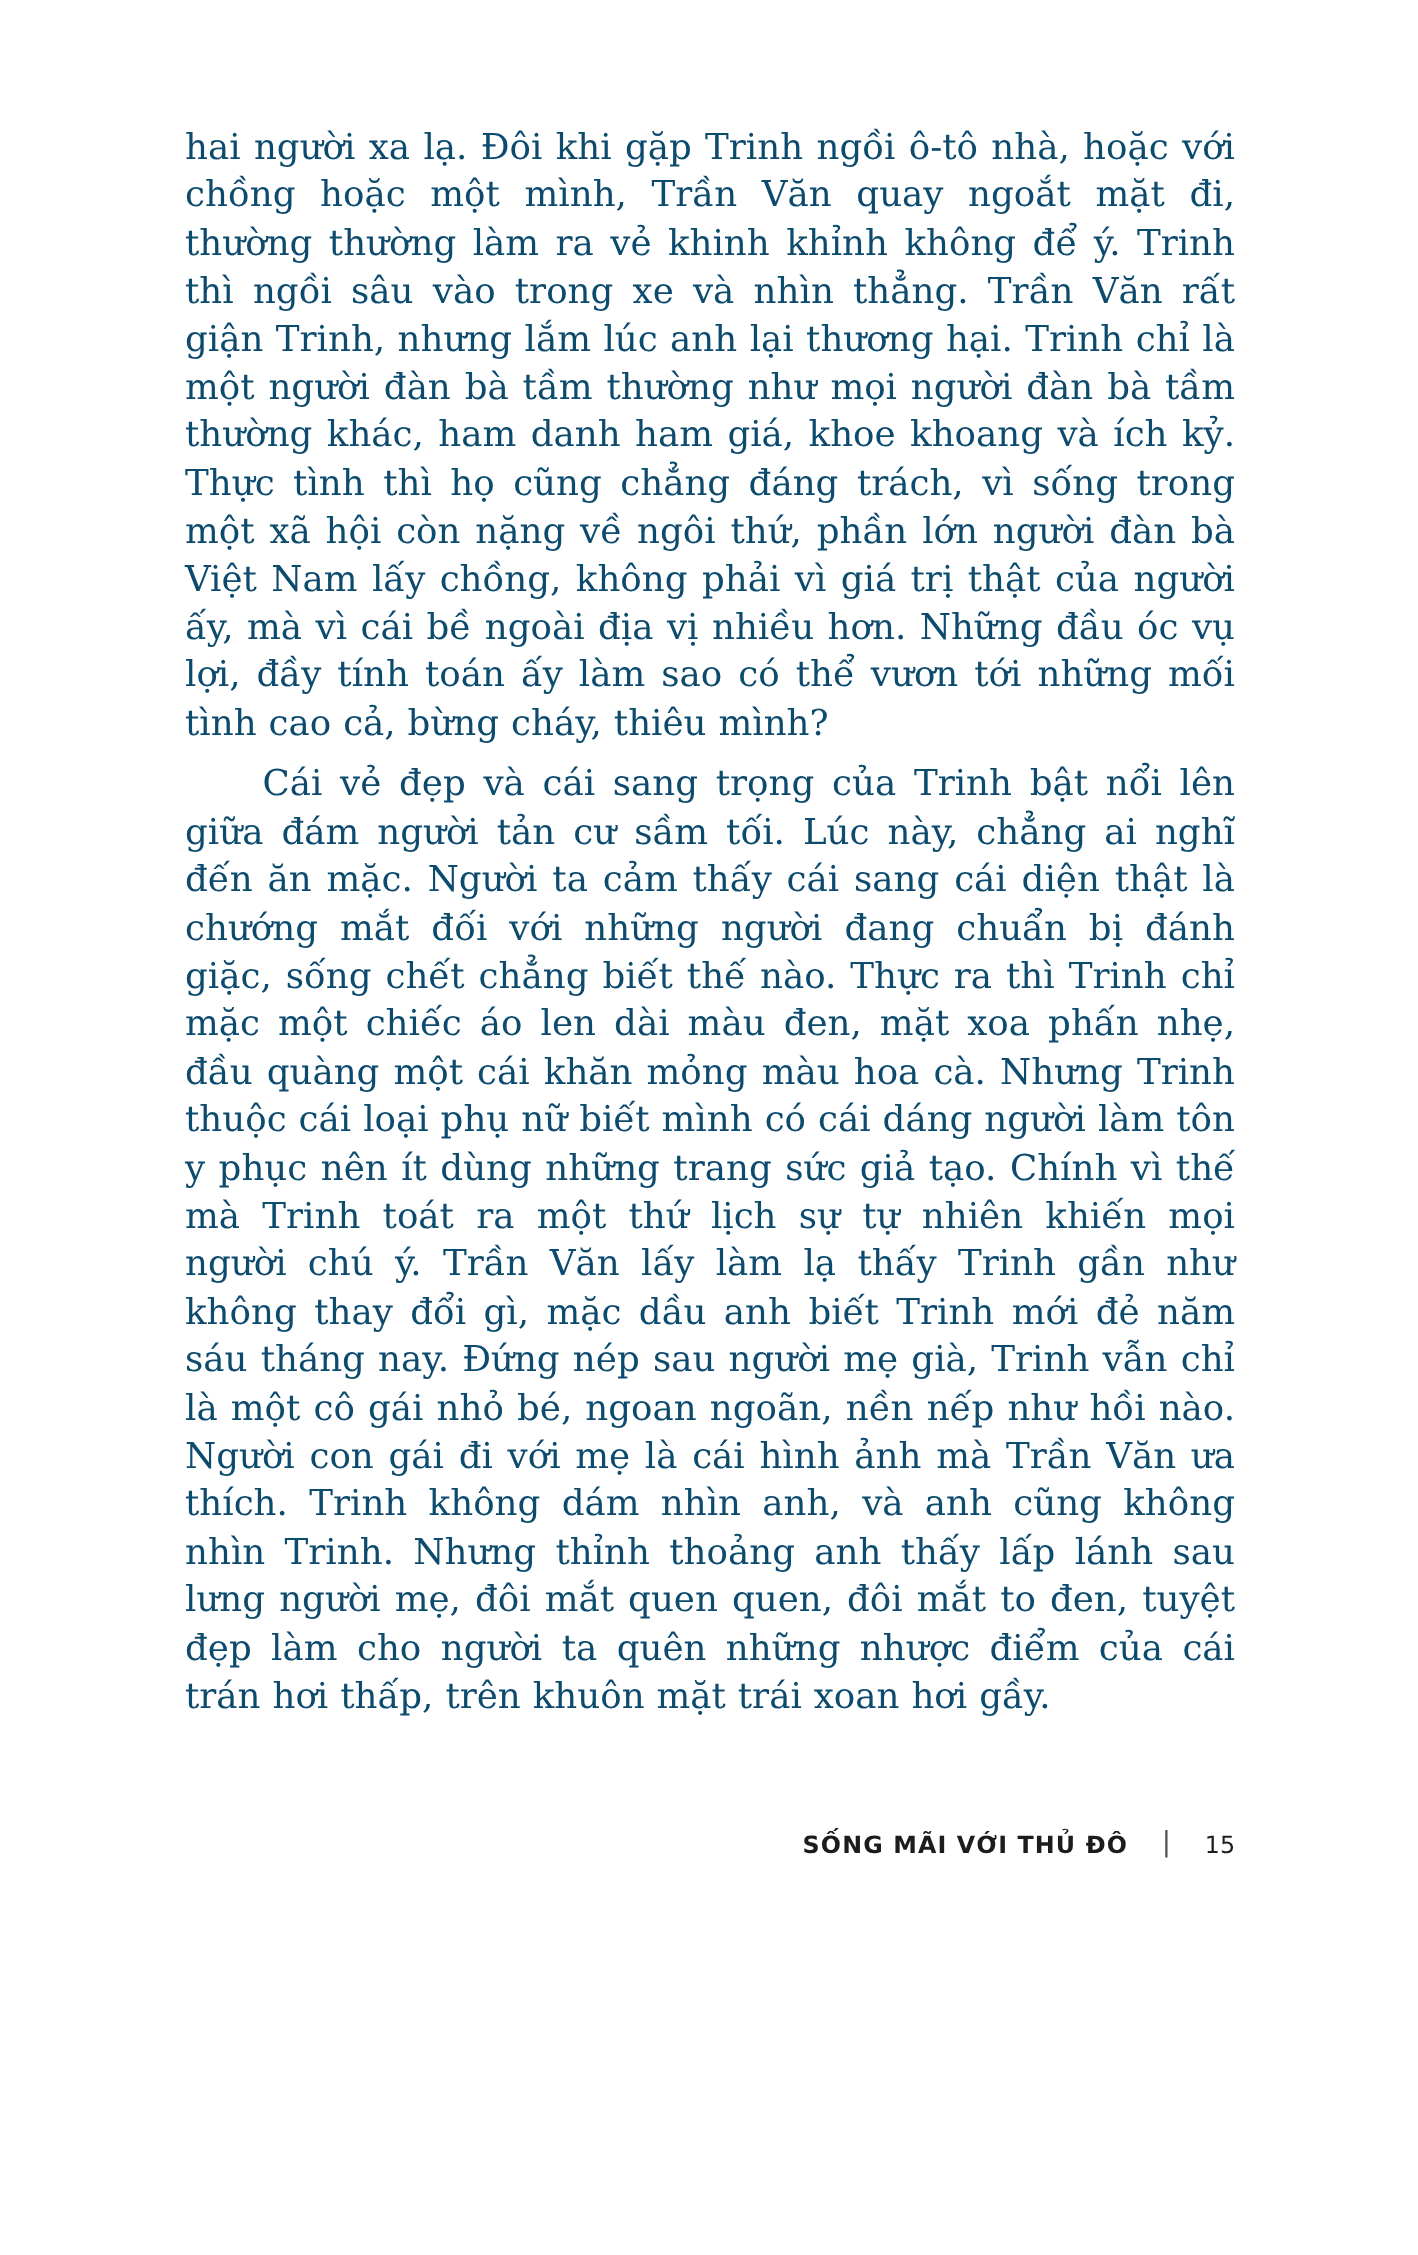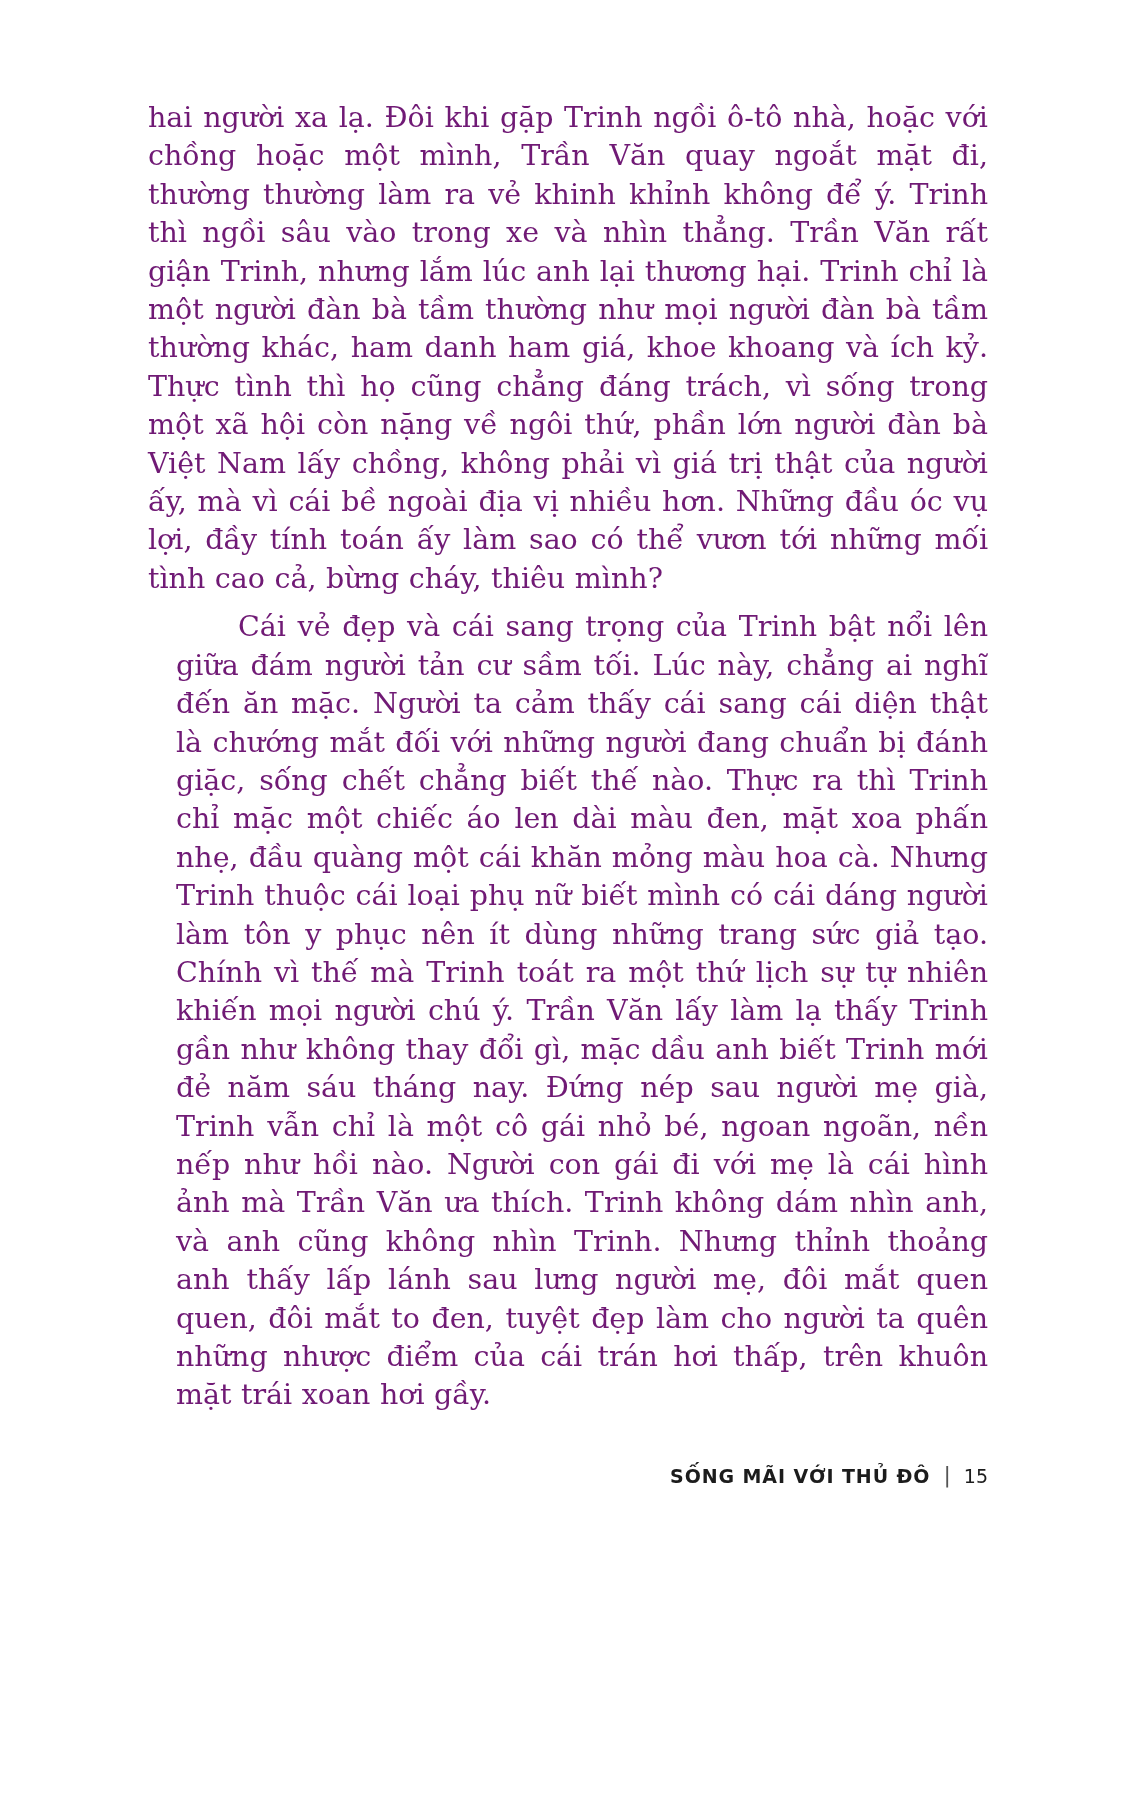--- a/index.html
+++ b/index.html
@@ -18,44 +18,43 @@
   .page {
     position: absolute;
     inset: 0;
     background: #ffffff;
   }
   .text-block {
     position: absolute;
     left: 148px;
     top: 99px;
     width: 840px;
-    color: #701a75;
+    color: #0c4a6e;
     font-size: 28.5px;
     line-height: 38.4px;
     text-align: justify;
     text-justify: inter-word;
     hyphens: none;
     word-spacing: 0.5px;
   }
   .para {
     margin: 0 0 10px 0;
   }
   .para.indent {
     text-indent: 62px;
-    margin-left: 28px;
   }
   .footer {
     position: absolute;
     left: 148px;
     width: 840px;
     top: 1463px;
     display: flex;
     justify-content: flex-end;
     align-items: center;
-    gap: 13px;
+    gap: 27px;
     font-family: "DejaVu Sans", sans-serif;
     font-size: 19px;
     color: #1c1c1c;
     letter-spacing: 0.9px;
     white-space: nowrap;
   }
   .running-title {
     font-weight: 600;
   }
   .separator {

